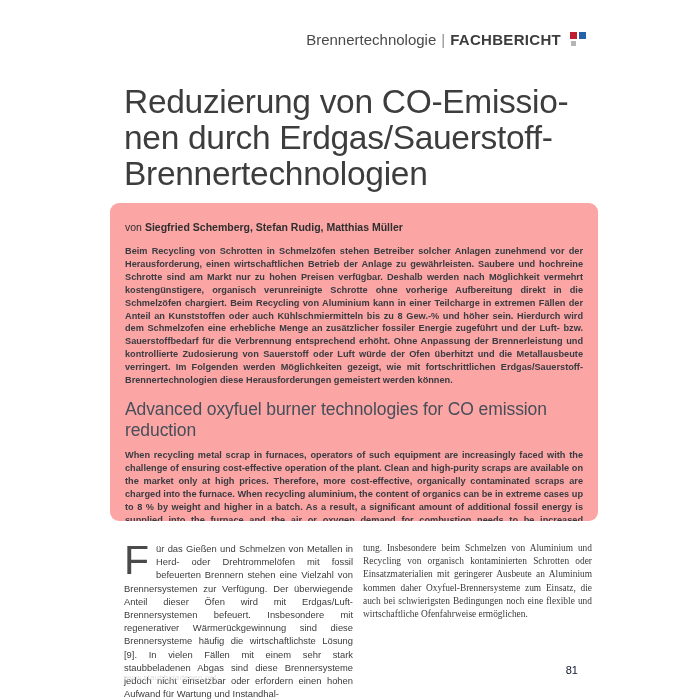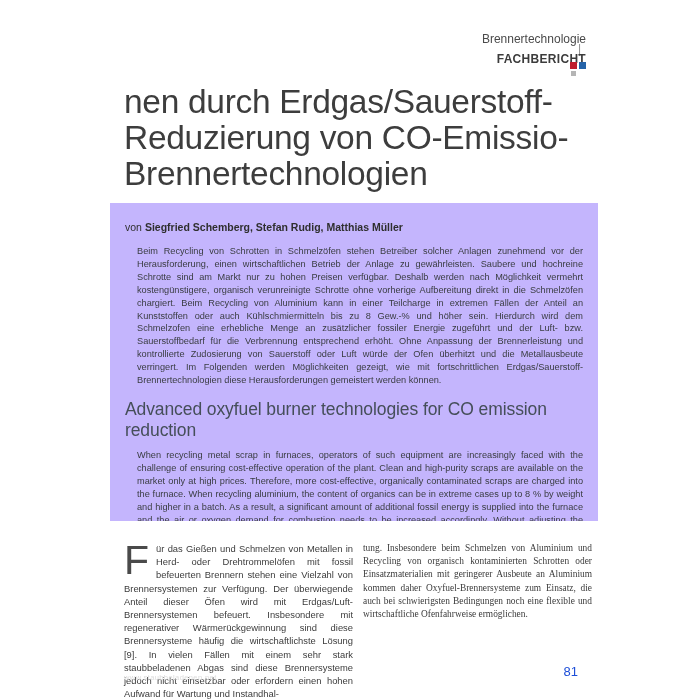--- a/index.html
+++ b/index.html
@@ -7,22 +7,22 @@
     width:700px; height:700px;
     background:#ffffff;
     font-family:"Liberation Sans", sans-serif;
     position:relative;
     overflow:hidden;
   }
 
   
   .header {
     position:absolute; top:34px; right:114px;
-    display:flex; align-items:flex-end;
-    font-size:12px; color:#4a4a4a; line-height:10px;flex-direction:column;
+    display:flex; align-items:center;
+    font-size:15px; color:#4a4a4a; line-height:10px;
   }
   .header .cat { font-weight:400; }
   .header .sep { margin:0 5px; color:#8f8f8f; }
   .header .sec { font-weight:700; letter-spacing:0.3px; color:#3c3c3c; }
   .logo { display:flex; flex-direction:column; margin-left:9px; margin-top:-2px; }
   .lrow { display:flex; gap:2px; }
   .sq { display:inline-block; }
   .sq.red  { width:7px; height:7px; }
   .sq.blue { width:7px; height:7px; }
   .sq.gray { width:5px; height:5px; margin-top:2px; margin-left:1px; }
@@ -38,22 +38,22 @@
   
   .abstract-box {
     position:absolute; left:110px; top:203px;
     width:488px; height:318px; box-sizing:border-box;
     padding:16px 15px; overflow:hidden;
   }
   .byline { margin:2px 0 0 0; font-size:10.5px; color:#2f2f2f; }
   .byline .prefix { margin-right:3px; }
   .byline b { font-weight:700; }
   .abs {
-    margin:12px 0 0 12px; font-size:9.2px; line-height:12.9px;
-    text-align:justify; color:#393c41;
+    margin:12px 0 0 0; font-size:9.2px; line-height:12.9px;
+    text-align:justify; color:#393c41;font-weight:bold;
   }
   .en-heading {
     margin:12px 0 0 0; font-size:17.5px; line-height:21px;
     font-weight:400; color:#454e59; max-width:452px; letter-spacing:-0.1px;
   }
   .abs.en { margin-top:8px; }
 
   
   .columns {
     position:absolute; left:124px; top:542px; width:468px;
@@ -70,21 +70,21 @@
   .col p { margin:0;font-family:Liberation Serif, serif; }
   .col .p2 { text-indent:9px; }
 
   
   .footer-url {
     position:absolute; left:124px; top:673px;
     font-size:7.5px; color:#dcdcdc; letter-spacing:0.4px;
   }
   .page-number {
     position:absolute; top:664px; left:548px; width:30px;
-    text-align:right; font-size:13px; color:#1d4ed8;
+    text-align:right; font-size:11px; color:#0f172a;
   }
 </style>
 </head>
 <body>
 
 <div class="page">
 
   <div class="header">
     <span class="cat">Brennertechnologie</span>
     <span class="sep">|</span>
@@ -92,26 +92,26 @@
     <span class="logo">
       <span class="lrow">
         <span class="sq red" style="background: rgb(191, 30, 46);"></span>
         <span class="sq blue" style="background: rgb(37, 99, 168);"></span>
       </span>
       <span class="sq gray" style="background: rgb(181, 181, 181);"></span>
     </span>
   </div>
 
   <h1 class="title">
+    <span>Reduzierung von CO-Emissio-</span>
     <span>nen durch Erdgas/Sauerstoff-</span>
-    <span>Reduzierung von CO-Emissio-</span>
     <span>Brennertechnologien</span>
   </h1>
 
-  <div class="abstract-box" style="background: #c4b5fd;">
+  <div class="abstract-box" style="background: #fca5a5; border-radius: 9px;">
     <p class="byline">
       <span class="prefix">von</span><b>Siegfried Schemberg, Stefan Rudig, Matthias Müller</b>
     </p>
     <p class="abs de">Beim Recycling von Schrotten in Schmelzöfen stehen Betreiber solcher Anlagen zunehmend vor der Herausforderung, einen wirtschaftlichen Betrieb der Anlage zu gewährleisten. Saubere und hochreine Schrotte sind am Markt nur zu hohen Preisen verfügbar. Deshalb werden nach Möglichkeit vermehrt kostengünstigere, organisch verunreinigte Schrotte ohne vorherige Aufbereitung direkt in die Schmelzöfen chargiert. Beim Recycling von Aluminium kann in einer Teilcharge in extremen Fällen der Anteil an Kunststoffen oder auch Kühlschmiermitteln bis zu 8 Gew.-% und höher sein. Hierdurch wird dem Schmelzofen eine erhebliche Menge an zusätzlicher fossiler Energie zugeführt und der Luft- bzw. Sauerstoffbedarf für die Verbrennung entsprechend erhöht. Ohne Anpassung der Brennerleistung und kontrollierte Zudosierung von Sauerstoff oder Luft würde der Ofen überhitzt und die Metallausbeute verringert. Im Folgenden werden Möglichkeiten gezeigt, wie mit fortschrittlichen Erdgas/Sauerstoff-Brennertechnologien diese Herausforderungen gemeistert werden können.</p>
     <h2 class="en-heading">Advanced oxyfuel burner technologies for CO emission reduction</h2>
     <p class="abs en">When recycling metal scrap in furnaces, operators of such equipment are increasingly faced with the challenge of ensuring cost-effective operation of the plant. Clean and high-purity scraps are available on the market only at high prices. Therefore, more cost-effective, organically contaminated scraps are charged into the furnace. When recycling aluminium, the content of organics can be in extreme cases up to 8 % by weight and higher in a batch. As a result, a significant amount of additional fossil energy is supplied into the furnace and the air or oxygen demand for combustion needs to be increased accordingly. Without adjusting the burner firing rate and controlled addition of oxygen, the furnace would overheat and metal yield will decrease. The following article shows ways in which advanced natural gas / oxygen burner technologies can overcome these challenges.</p>
   </div>
 
   <div class="columns">
     <div class="col">

